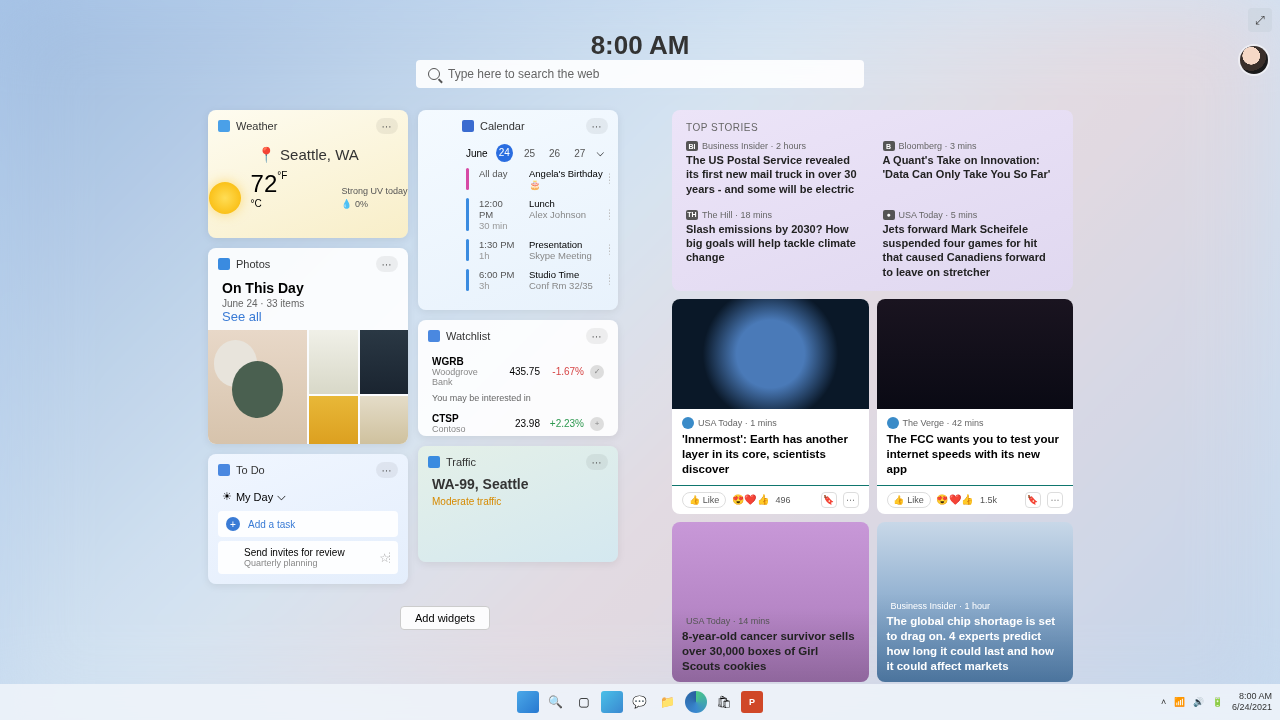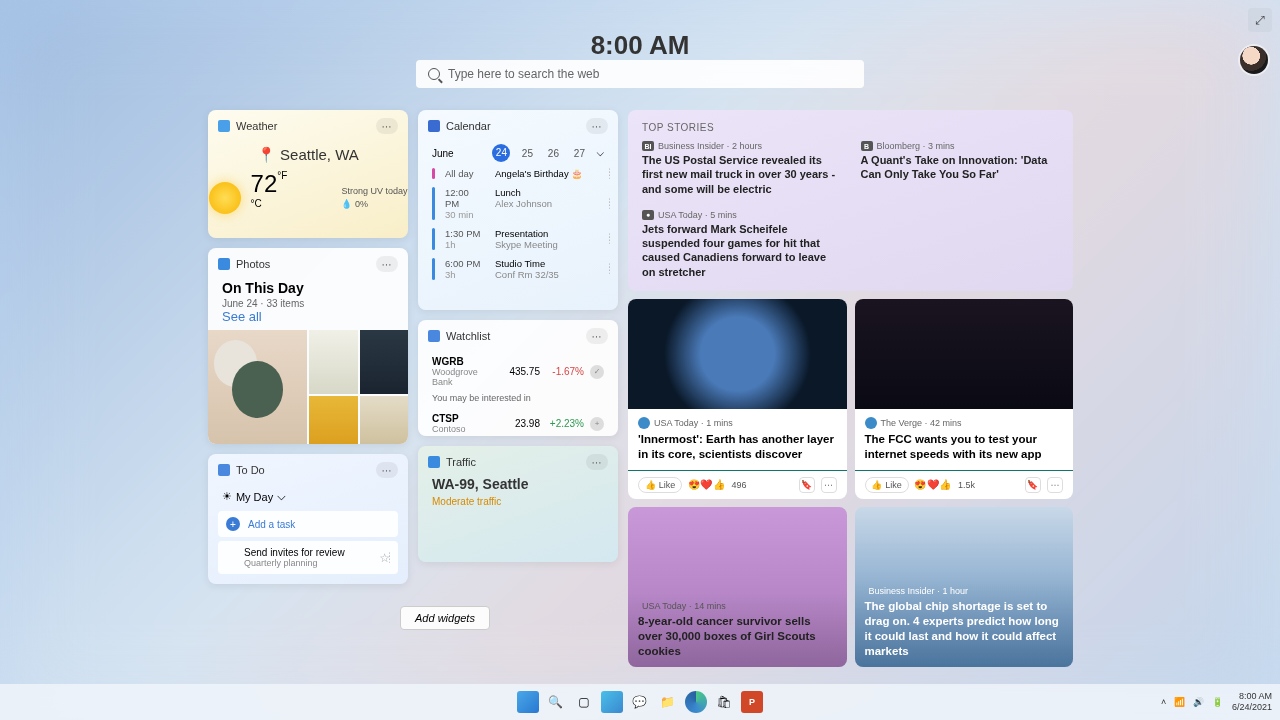--- a/index.html
+++ b/index.html
@@ -7,21 +7,21 @@
 .blur-bg { position: absolute; inset: 0; background: linear-gradient(135deg, #9bb8dd 0%, #d8e6f2 40%, #e8d8dc 60%, #c0d4ec 100%); filter: blur(40px); opacity: 0.8; }
 .canvas { position: relative; width: 100%; height: 100%; }
 .clock { position: absolute; top: 30px; left: 50%; transform: translateX(-50%); font-size: 26px; font-weight: 600; color: #333; }
 .searchbar { position: absolute; top: 60px; left: 50%; transform: translateX(-50%); width: 448px; height: 28px; background: rgba(255,255,255,0.9); border-radius: 4px; display: flex; align-items: center; padding: 0 12px; font-size: 12px; color: #666; }
 .searchbar .mag { width: 12px; height: 12px; border: 1.5px solid #555; border-radius: 50%; margin-right: 8px; position: relative; }
 .searchbar .mag::after { content: ''; position: absolute; width: 5px; height: 1.5px; background: #555; bottom: -2px; right: -4px; transform: rotate(45deg); }
 .exit-icon { position: absolute; top: 8px; right: 8px; width: 24px; height: 24px; background: rgba(200,210,220,0.5); border-radius: 4px; display: flex; align-items: center; justify-content: center; font-size: 12px; color: #444; }
 .avatar { position: absolute; top: 46px; right: 12px; width: 28px; height: 28px; border-radius: 50%; background: radial-gradient(circle at 40% 35%, #f6d8c6 0 35%, #3a2f2a 36% 60%, #1a1a1a 61%); box-shadow: 0 0 0 2px rgba(255,255,255,0.5); }
 .board { position: absolute; top: 110px; left: 208px; right: 207px; bottom: 40px; display: flex; gap: 10px; }
 .col-left, .col-mid { width: 200px; display: flex; flex-direction: column; gap: 10px; }
-.col-right { flex: 1; display: flex; flex-direction: column; gap: 8px; }
+.col-right { flex: 1; display: flex; flex-direction: column; gap: 8px; margin-left: 44px; }
 .card { background: rgba(255,255,255,0.9); border-radius: 8px; box-shadow: 0 2px 8px rgba(0,0,0,0.08); overflow: hidden; position: relative; }
 .card-head { display: flex; align-items: center; padding: 8px 10px; font-size: 11px; color: #333; }
 .card-head .ico { width: 12px; height: 12px; margin-right: 6px; border-radius: 2px; }
 .card-head .title { flex: 1; }
 .more { width: 22px; height: 16px; border-radius: 8px; background: rgba(0,0,0,0.06); display: flex; align-items: center; justify-content: center; font-size: 10px; color: #555; letter-spacing: 1px; }
 .weather { background: linear-gradient(160deg, #fefcf0 0%, #f8eec8 100%); height: 128px; }
 .weather .loc { font-size: 15px; color: #333; text-align: center; margin-top: 4px; }
 .weather .row { display: flex; align-items: center; justify-content: center; gap: 10px; margin-top: 6px; }
 .sun { width: 32px; height: 32px; border-radius: 50%; background: radial-gradient(circle, #ffdd55, #f8b500); box-shadow: 0 0 12px rgba(255,200,50,0.6); }
 .temp { font-size: 24px; font-weight: 300; }
@@ -43,21 +43,21 @@
 .p5 { background: linear-gradient(#e4dcc8,#c8b890) !important; }
 .todo { height: 130px; background: linear-gradient(160deg,#f0f6ff,#e4eefc); }
 .todo .myday { padding: 4px 14px; font-size: 11px; display: flex; align-items: center; gap: 4px; }
 .task { margin: 4px 10px; background: rgba(255,255,255,0.9); border-radius: 4px; padding: 6px 8px; font-size: 10px; display: flex; align-items: center; gap: 8px; }
 .task .plus { width: 14px; height: 14px; border-radius: 50%; background: #3a7bd5; color: #fff; display: flex; align-items: center; justify-content: center; font-size: 10px; }
 .task .addt { color: #3a7bd5; }
 .task2 { margin: 4px 10px; background: rgba(255,255,255,0.9); border-radius: 4px; padding: 6px 10px 6px 26px; font-size: 10px; position: relative; }
 .task2 .sub2 { color: #888; font-size: 9px; }
 .star { position: absolute; right: 8px; top: 10px; color: #aaa; font-size: 12px; }
 .dots3 { position:absolute; right:4px; top:50%; transform:translateY(-50%); color:#bbb; font-size:9px; line-height:3px;}
-.calendar { height: 200px; background: linear-gradient(160deg,#f4faff,#e8f2fc); }
+.calendar { height: 200px; background: linear-gradient(160deg,#f4faff,#e8f2fc); padding-left: 34px; }
 .cal-row { display: flex; align-items: center; padding: 2px 14px; font-size: 10px; gap: 8px; }
 .cal-row .month { flex: 1; }
 .cal-day { width: 18px; text-align: center; color: #555; }
 .cal-day.sel { background: #2a6de0; color: #fff; border-radius: 50%; height: 18px; line-height: 18px; }
 .event { display: flex; padding: 4px 14px; font-size: 9.5px; gap: 10px; position:relative; }
 .event .bar { width: 3px; border-radius: 2px; }
 .event .time { width: 40px; color: #555; }
 .event .time .dur { color: #999; }
 .event .what { flex: 1; }
 .event .what .sub3 { color: #888; }
@@ -95,21 +95,21 @@
 .news .eng .react { font-size: 10px; }
 .news .eng .spacer { flex: 1; }
 .news .eng .bk { width: 16px; height: 16px; border: 1px solid #ddd; border-radius: 4px; display:flex;align-items:center;justify-content:center;}
 .news2 { position: relative; border-radius: 8px; overflow: hidden; height: 160px; }
 .news2 .overlay { position: absolute; bottom: 0; left: 0; right: 0; padding: 8px 10px; background: linear-gradient(transparent, rgba(0,0,0,0.15)); }
 .ni3 { background: linear-gradient(#c898d8,#a878b8); }
 .ni4 { background: linear-gradient(#c8d8e8,#5888b8); }
 .news2 .src2 { font-size: 9px; color: #555; display: flex; align-items: center; gap: 4px; margin-bottom: 3px; }
 .news2 .hl { font-size: 11.5px; font-weight: 600; color: #222; line-height: 1.3; }
 .news2.dark .hl, .news2.dark .src2 { color: #fff; }
-.addw { position: absolute; top: 606px; left: 50%; transform: translateX(-240px); background: rgba(255,255,255,0.9); border: 1px solid #ccc; border-radius: 4px; padding: 5px 14px; font-size: 11px; font-style: italic; }
+.addw { position: absolute; top: 606px; left: 50%; transform: translateX(-240px); background: rgba(255,255,255,0.9); border: 1px solid #ccc; border-radius: 4px; padding: 5px 14px; font-size: 11px; }
 .taskbar { position: absolute; bottom: 0; left: 0; right: 0; height: 36px; background: rgba(240,244,250,0.85); backdrop-filter: blur(10px); display: flex; align-items: center; justify-content: center; gap: 6px; }
 .tb-icon { width: 22px; height: 22px; border-radius: 3px; display: flex; align-items: center; justify-content: center; font-size: 12px; }
 .tb-start { background: linear-gradient(135deg,#4aa8e8,#2878d0); display:grid; grid-template-columns:1fr 1fr; grid-template-rows:1fr 1fr; gap:1px; padding:3px;}
 .tb-start div{background:#5ab8f0;border-radius:1px;}
 .tray { position: absolute; right: 8px; bottom: 0; height: 36px; display: flex; align-items: center; gap: 8px; font-size: 9px; color: #333; }
 .tray .dt { text-align: right; line-height: 1.2; }
 </style>
 </head>
 <body>
 
@@ -265,20 +265,24 @@
         <div class="ts-grid" id="tsgrid">
             <div class="ts-item">
     <div class="src"><span class="logo">BI</span>Business Insider · 2 hours</div>
     <div class="headline">The US Postal Service revealed its first new mail truck in over 30 years - and some will be electric</div>
   </div>
             <div class="ts-item">
     <div class="src"><span class="logo">B</span>Bloomberg · 3 mins</div>
     <div class="headline">A Quant's Take on Innovation: 'Data Can Only Take You So Far'</div>
   </div>
             <div class="ts-item">
+    <div class="src"><span class="logo">TH</span>The Hill · 18 mins</div>
+    <div class="headline">Slash emissions by 2030? How big goals will help tackle climate change</div>
+  </div>
+            <div class="ts-item">
     <div class="src"><span class="logo">●</span>USA Today · 5 mins</div>
     <div class="headline">Jets forward Mark Scheifele suspended four games for hit that caused Canadiens forward to leave on stretcher</div>
   </div>
           </div>
       </div>
       <div class="news-grid" id="newsgrid">
           <div class="news">
     <div class="img ni1"></div>
     <div class="body">
       <div class="src2"><span class="logo2"></span>USA Today · 1 mins</div>

